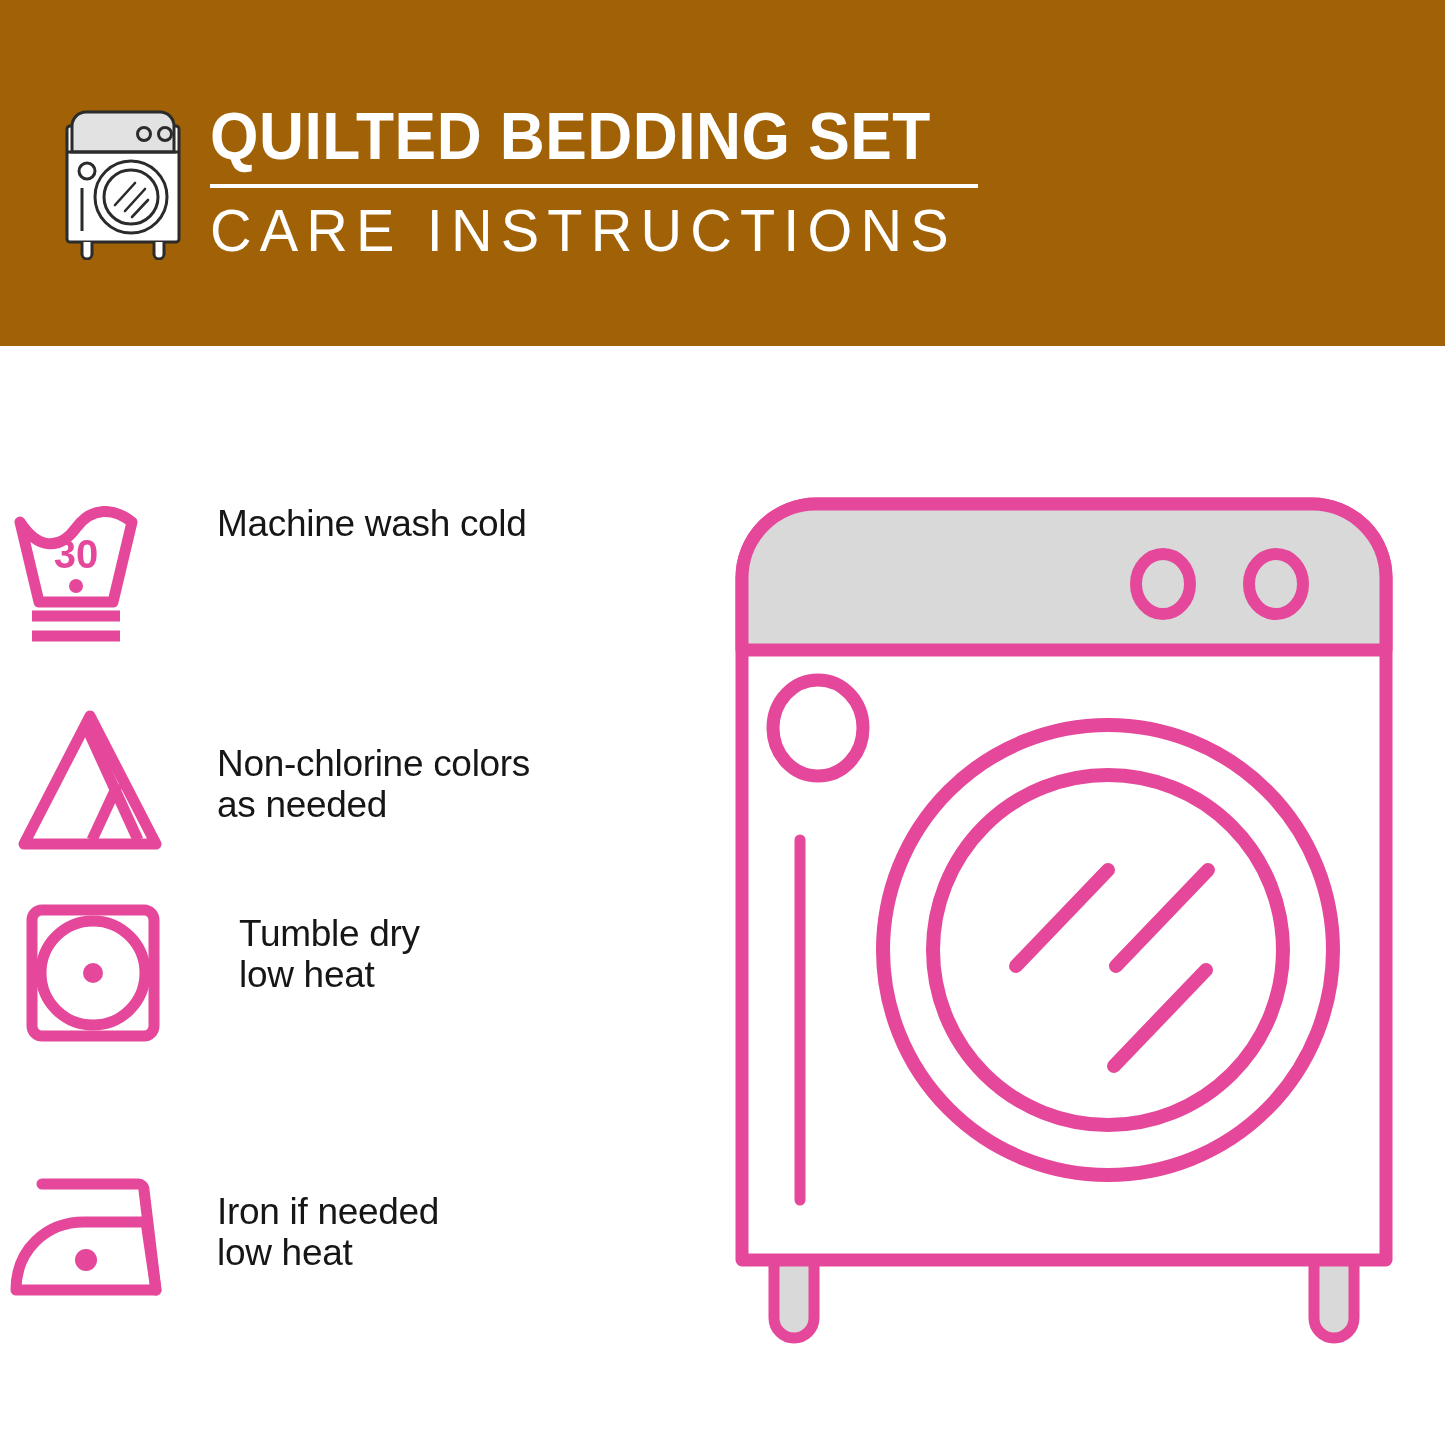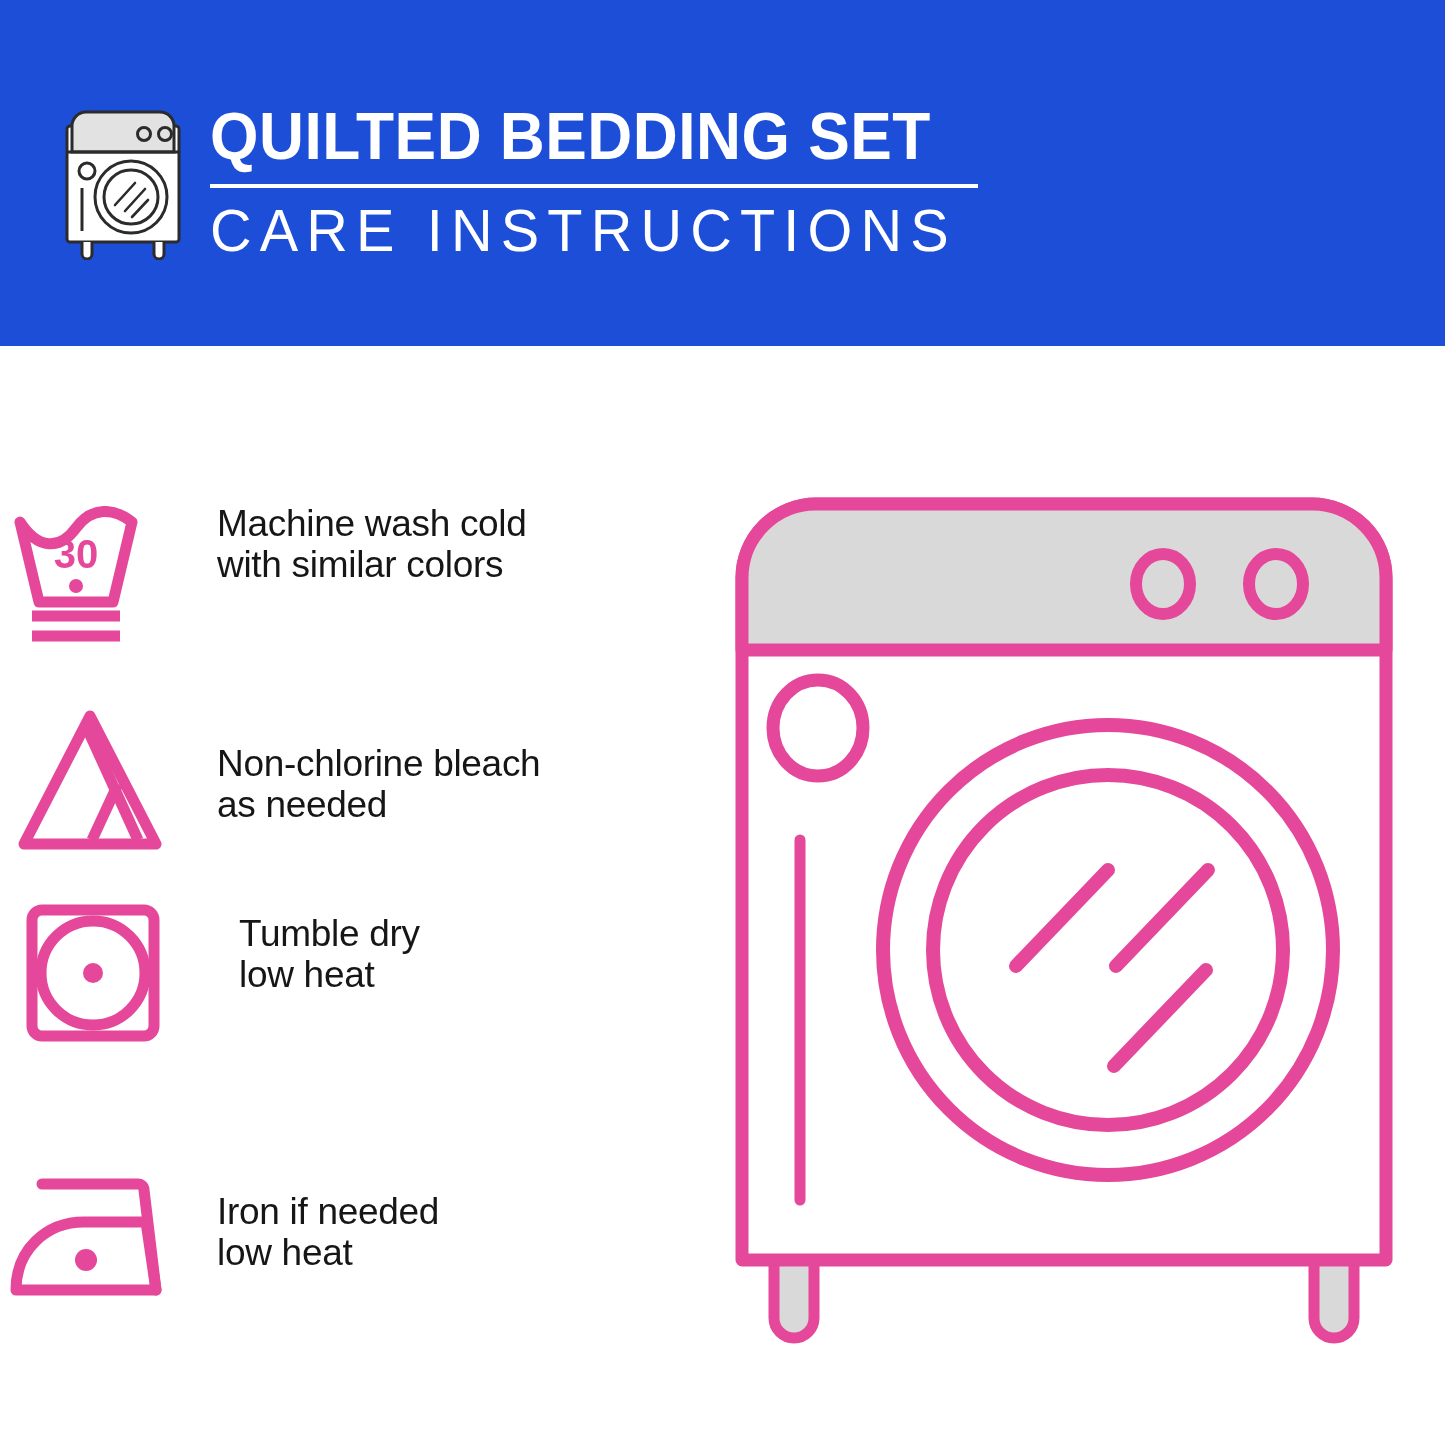--- a/index.html
+++ b/index.html
@@ -15,21 +15,21 @@
     font-family: "Liberation Sans", sans-serif;
   }
 
   
   #header-banner {
     position: absolute;
     left: 0;
     top: 0;
     width: 1445px;
     height: 346px;
-    background: #1d4ed8;
+    background: #a16207;
   }
   #header-washer-icon {
     position: absolute;
     left: 58px;
     top: 98px;
     width: 130px;
     height: 162px;
   }
   #header-text-block {
     position: absolute;
@@ -155,36 +155,35 @@
       <text x="66" y="62" fill="#e5489a" font-family="'Liberation Sans', sans-serif" font-size="40" font-weight="bold" text-anchor="middle">30</text>
 
       <circle cx="66" cy="80" r="7" fill="#e5489a"></circle>
 
       <line x1="22" y1="110" x2="110" y2="110" stroke="#e5489a" stroke-width="11" stroke-linecap="butt"></line>
       <line x1="22" y1="130" x2="110" y2="130" stroke="#e5489a" stroke-width="11" stroke-linecap="butt"></line>
     </svg>
   </div>
   <div class="care-text">
     <span>Machine wash cold</span>
-    <span>with similar colors</span>
   </div>
 </div>
 
 <div class="care-row" id="care-row-2">
   <div class="care-symbol">
     <svg width="160" height="152" viewBox="0 0 160 152" xmlns="http://www.w3.org/2000/svg">
 
       <path d="M80 12 L146 140 L14 140 Z" fill="none" stroke="#e5489a" stroke-width="11" stroke-linejoin="round"></path>
 
       <line x1="76" y1="22" x2="128" y2="136" stroke="#e5489a" stroke-width="11" stroke-linecap="butt"></line>
       <line x1="108" y1="80" x2="82" y2="136" stroke="#e5489a" stroke-width="11" stroke-linecap="butt"></line>
     </svg>
   </div>
   <div class="care-text">
-    <span>Non-chlorine bleach</span>
+    <span>Non-chlorine colors</span>
     <span>as needed</span>
   </div>
 </div>
 
 <div class="care-row" id="care-row-3">
   <div class="care-symbol">
     <svg width="160" height="150" viewBox="0 0 160 150" xmlns="http://www.w3.org/2000/svg">
       <rect x="22" y="12" width="122" height="126" rx="10" fill="none" stroke="#e5489a" stroke-width="11"></rect>
       <circle cx="83" cy="75" r="52" fill="none" stroke="#e5489a" stroke-width="11"></circle>
       <circle cx="83" cy="75" r="10" fill="#e5489a"></circle>

